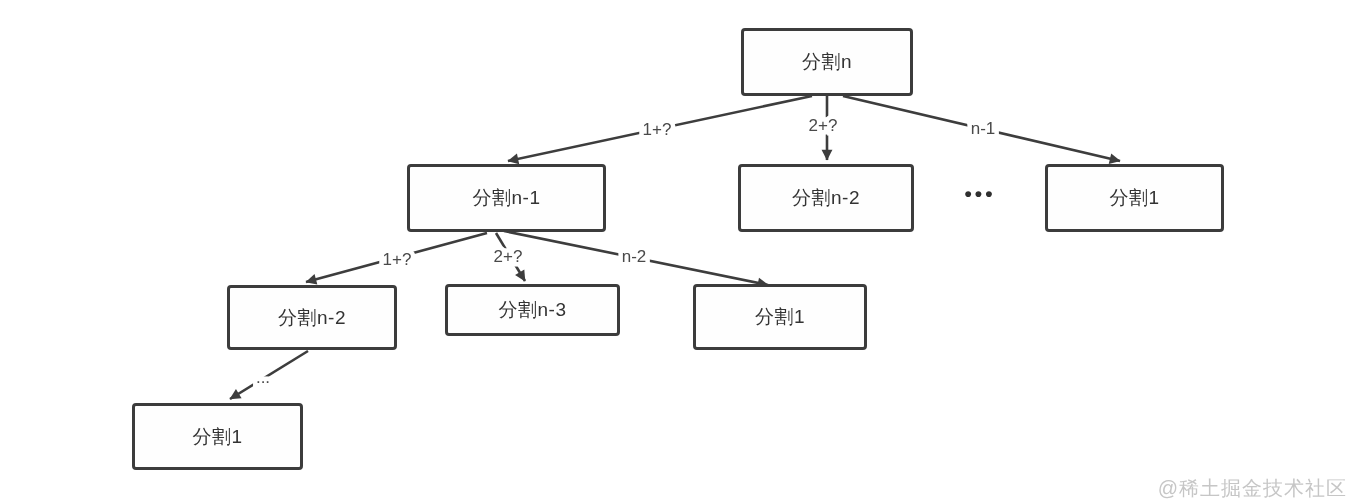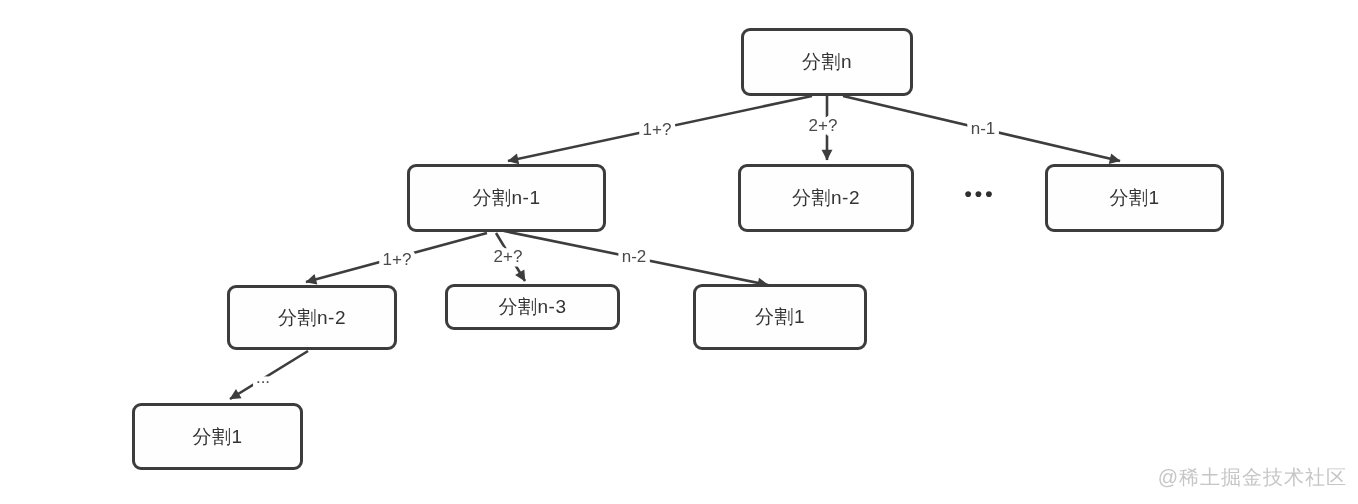--- a/index.html
+++ b/index.html
@@ -17,21 +17,21 @@
   }
   #edges-layer {
     position: absolute;
     left: 0; top: 0;
     width: 1358px; height: 504px;
   }
   .node {
     position: absolute;
     box-sizing: border-box;
     border: 3px solid #3c3c3c;
-    border-radius: 9px;
+    border-radius: 4px;
     background: #fefefe;
     display: flex;
     align-items: center;
     justify-content: center;
     font-size: 19px;
     color: #333333;
     letter-spacing: 0.5px;
   }
   .edge-line {
     stroke: #3d3d3d;
@@ -56,21 +56,21 @@
     text-align: center;
     font-size: 21px;
     font-weight: bold;
     letter-spacing: 3px;
     color: #2f2f2f;
     line-height: 21px;
   }
   #watermark {
     position: absolute;
     right: 11px;
-    bottom: 13px;
+    bottom: 2px;
     font-size: 20px;
     color: #c6c6c6;
     letter-spacing: 1px;
   }
 </style>
 </head>
 <body>
 
 <div id="canvas">
   <svg id="edges-layer" viewBox="0 0 1358 504" xmlns="http://www.w3.org/2000/svg">
@@ -110,21 +110,21 @@
         </g>
       </g>
   </svg>
 
   <div id="nodes-group">
       <div class="node" style="left: 741px; top: 28px; width: 172px; height: 68px;">分割n</div>
       <div class="node" style="left: 407px; top: 164px; width: 199px; height: 68px;">分割n-1</div>
       <div class="node" style="left: 738px; top: 164px; width: 176px; height: 68px;">分割n-2</div>
       <div class="node" style="left: 1045px; top: 164px; width: 179px; height: 68px;">分割1</div>
       <div class="node" style="left: 227px; top: 285px; width: 170px; height: 65px;">分割n-2</div>
-      <div class="node" style="left: 445px; top: 284px; width: 175px; height: 46px;">分割n-3</div>
+      <div class="node" style="left: 445px; top: 284px; width: 175px; height: 52px;">分割n-3</div>
       <div class="node" style="left: 693px; top: 284px; width: 174px; height: 66px;">分割1</div>
       <div class="node" style="left: 132px; top: 403px; width: 171px; height: 67px;">分割1</div>
     </div>
 
   <div id="row2-ellipsis">•••</div>
 
   <div id="watermark">@稀土掘金技术社区</div>
 </div>
 
 </body></html>

